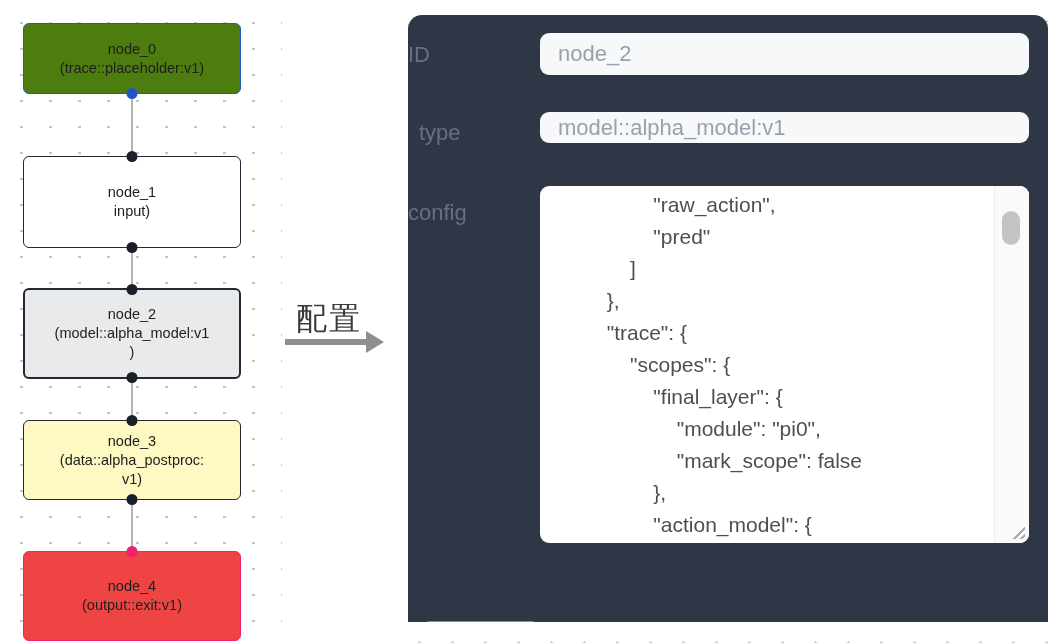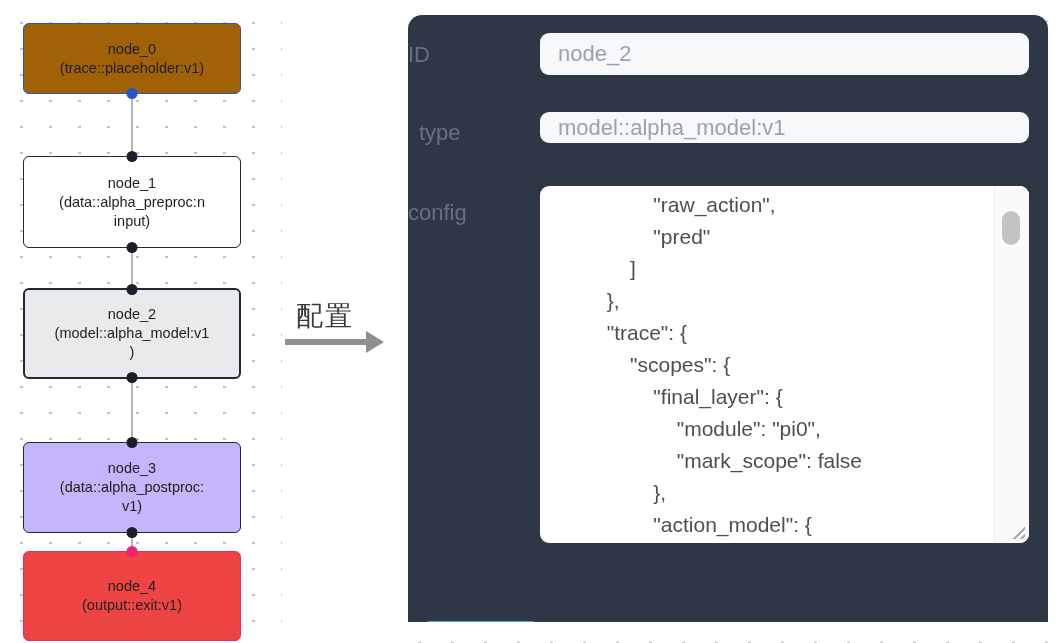--- a/index.html
+++ b/index.html
@@ -23,21 +23,21 @@
     border:1.5px solid #222835;border-radius:6px;background:#fff;
     display:flex;flex-direction:column;justify-content:center;align-items:center;
     text-align:center;color:#1e1e1e;font-size:14.5px;line-height:19px;
   }
   .node-line{white-space:nowrap;}
   .handle{position:absolute;left:50%;width:11px;height:11px;border-radius:50%;transform:translateX(-50%);}
   .handle.top{top:-6px;}
   .handle.bottom{bottom:-6px;}
 
   
-  .transition{position:absolute;left:296px;top:298px;font-size:27px;color:#3a3a3a;letter-spacing:2px;}
+  .transition{position:absolute;left:296px;top:298px;font-size:31px;color:#3a3a3a;letter-spacing:2px;}
   .arrow-shaft{position:absolute;left:285px;top:339px;width:81px;height:6px;background:var(--arrow-gray,#8f8f8f);}
   .arrow-head{position:absolute;left:366px;top:331px;width:0;height:0;
     border-left:18px solid var(--arrow-gray,#8f8f8f);border-top:11px solid transparent;border-bottom:11px solid transparent;}
 
   
   .panel{position:absolute;left:408px;top:15px;width:640px;height:607px;background:var(--panel-bg,#2f3747);
     border-radius:14px 14px 0 0;overflow:hidden;}
   .flabel{position:absolute;left:0;width:104px;text-align:left;color:var(--label-text,#68707f);font-size:22px;}
   .row-id .flabel{top:27px;}
   .row-type .flabel{top:105px;padding-left:11px;}
@@ -63,40 +63,39 @@
 </head>
 <body>
 
 <div class="stage">
 
   <div class="dots dots-left"></div>
   <div class="dots dots-right"></div>
 
   <div class="connector-line"></div>
   <div id="nodes-layer">
-      <div class="node" style="top: 23px; height: 71px; border-color: rgb(34, 85, 204); border-width: 1.5px; background: #a16207;">
+      <div class="node" style="top: 23px; height: 71px; border-color: rgb(34, 85, 204); border-width: 1.5px; background: #4d7c0f;">
         <div class="node-line">node_0</div>
         <div class="node-line">(trace::placeholder:v1)</div>
         <div class="handle bottom" style="background: rgb(34, 85, 204);"></div>
       </div>
       <div class="node" style="top: 156px; height: 92px; border-color: rgb(34, 40, 53); border-width: 1.5px; background: rgb(255, 255, 255);">
         <div class="node-line">node_1</div>
-        <div class="node-line">(data::alpha_preproc:n</div>
         <div class="node-line">input)</div>
         <div class="handle top" style="background: rgb(27, 31, 42);"></div>
         <div class="handle bottom" style="background: rgb(27, 31, 42);"></div>
       </div>
       <div class="node selected" style="top: 288px; height: 91px; border-color: rgb(34, 40, 53); border-width: 2px; background: rgb(233, 234, 235);">
         <div class="node-line">node_2</div>
         <div class="node-line">(model::alpha_model:v1</div>
         <div class="node-line">)</div>
         <div class="handle top" style="background: rgb(27, 31, 42);"></div>
         <div class="handle bottom" style="background: rgb(27, 31, 42);"></div>
       </div>
-      <div class="node" style="top: 420px; height: 91px; border-color: rgb(34, 40, 53); border-width: 1.5px; background: #c4b5fd; margin-top: 22px;">
+      <div class="node" style="top: 420px; height: 80px; border-color: rgb(34, 40, 53); border-width: 1.5px; background: #fef9c3;">
         <div class="node-line">node_3</div>
         <div class="node-line">(data::alpha_postproc:</div>
         <div class="node-line">v1)</div>
         <div class="handle top" style="background: rgb(27, 31, 42);"></div>
         <div class="handle bottom" style="background: rgb(27, 31, 42);"></div>
       </div>
       <div class="node" style="top: 551px; height: 90px; border-color: rgb(238, 34, 112); border-width: 1.5px; background: #ef4444;">
         <div class="node-line">node_4</div>
         <div class="node-line">(output::exit:v1)</div>
         <div class="handle top" style="background: rgb(238, 34, 112);"></div>

